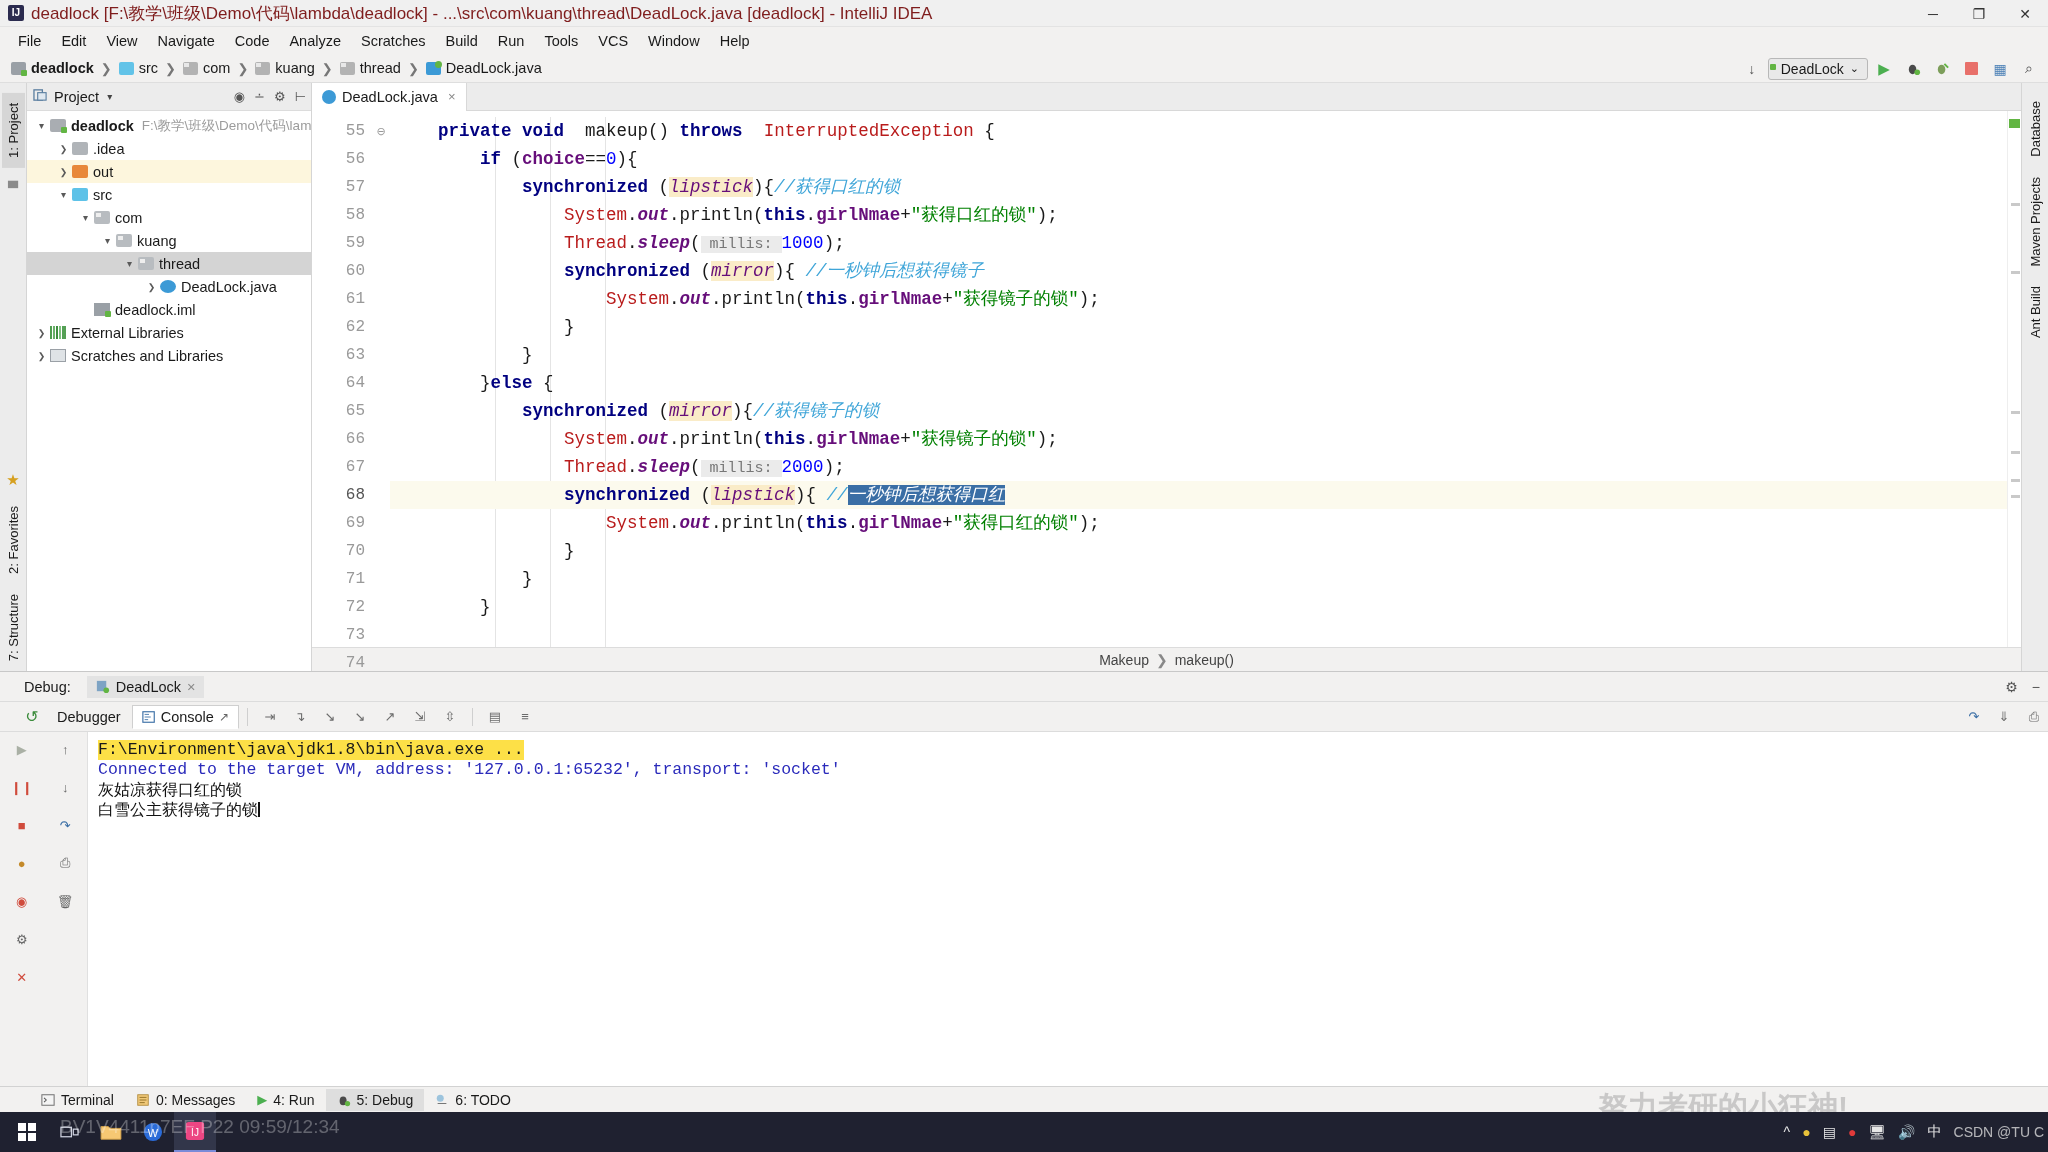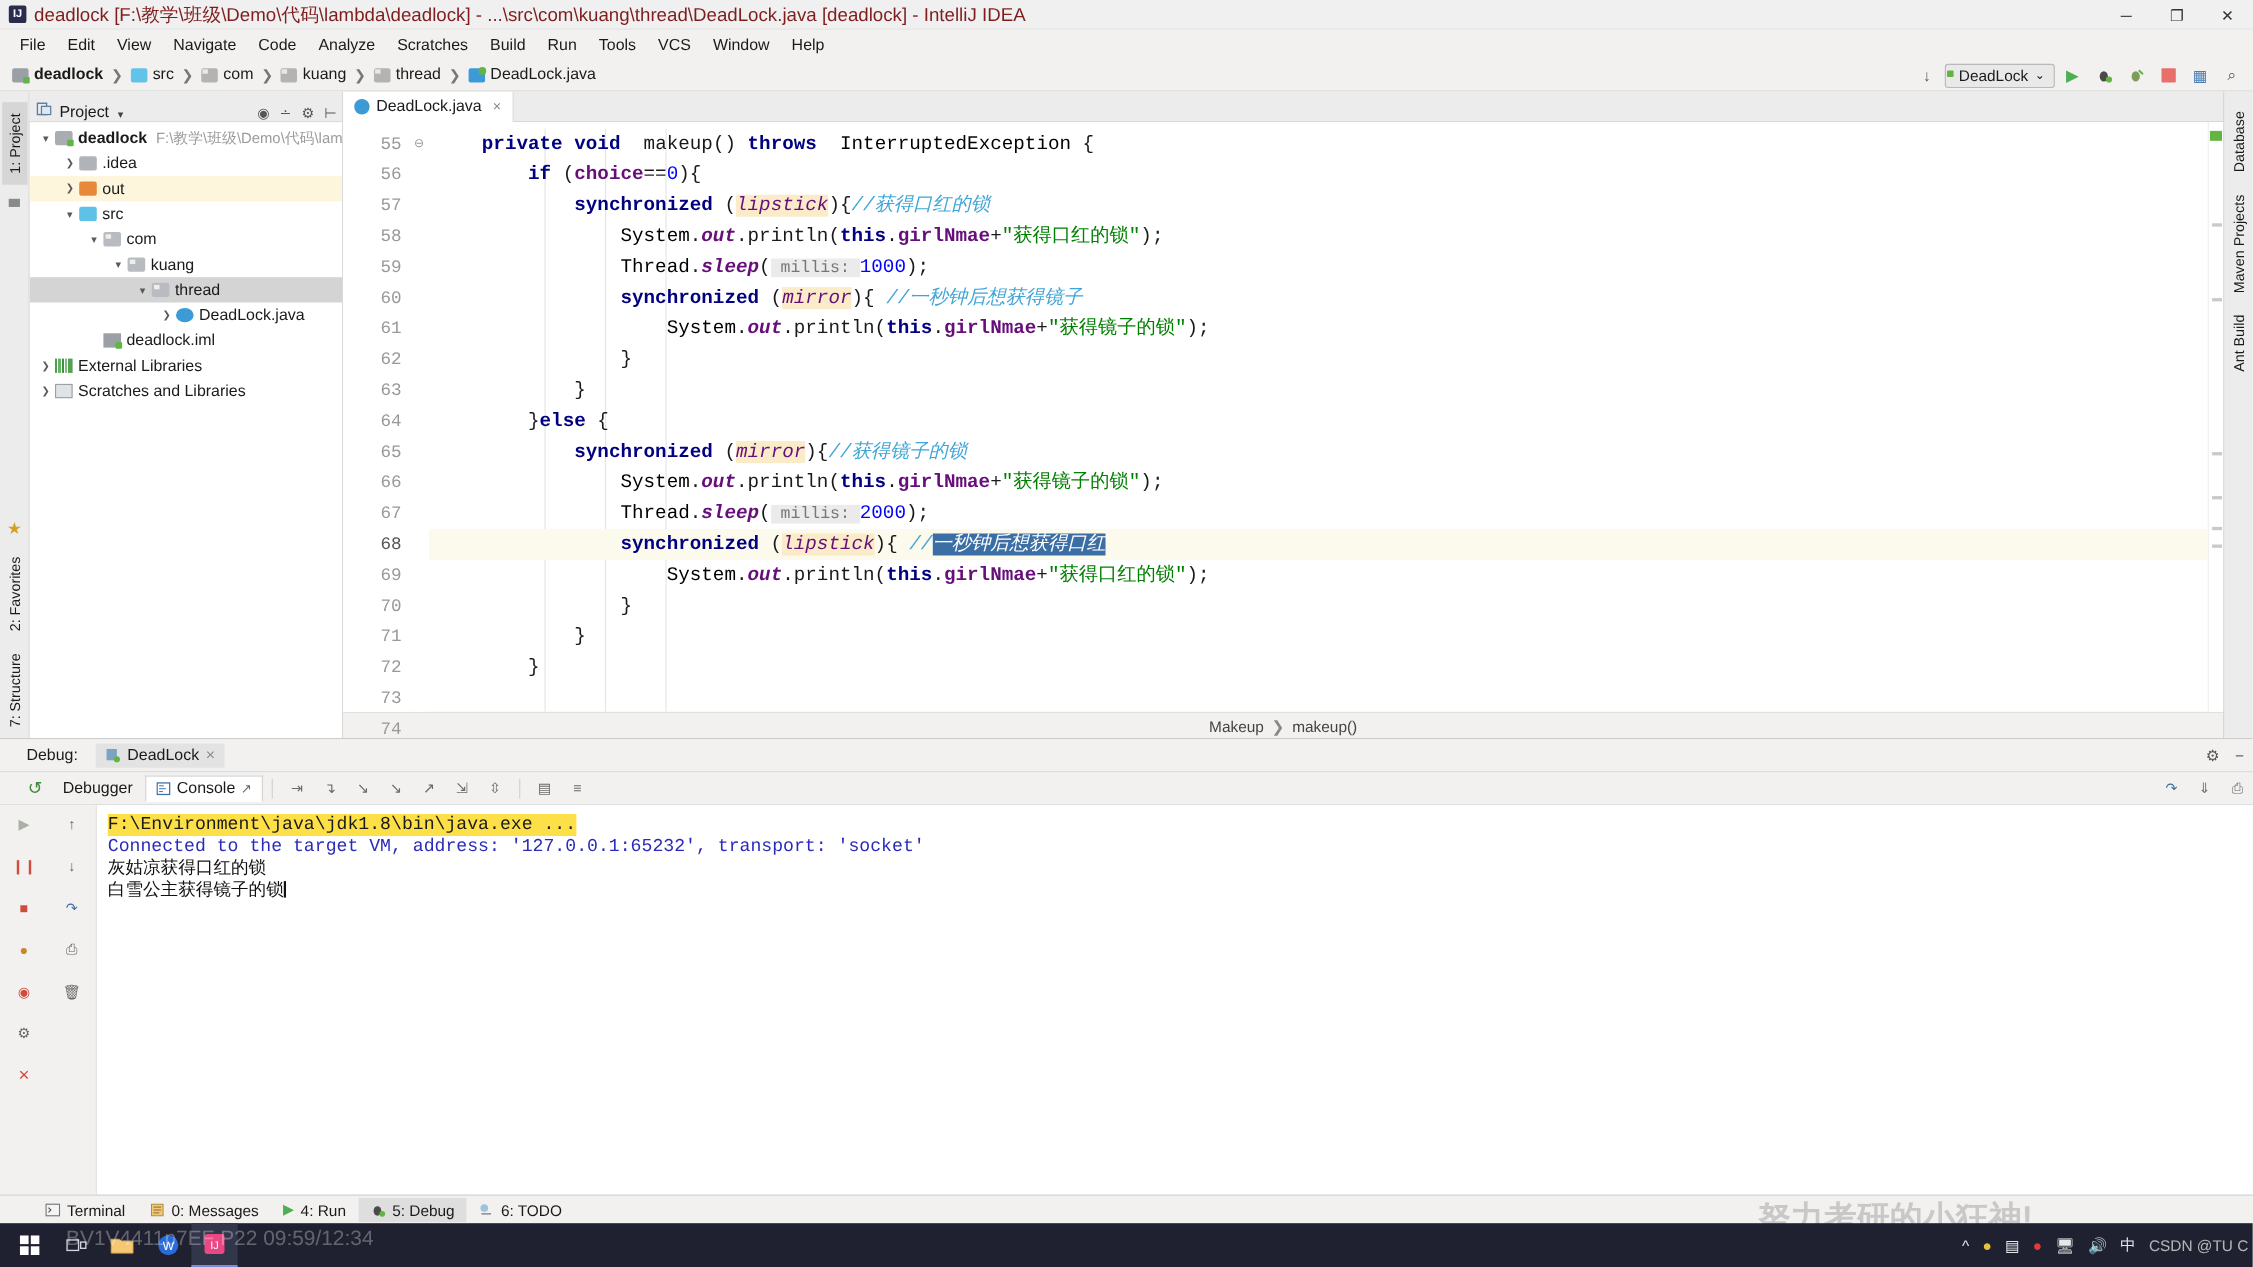--- a/index.html
+++ b/index.html
@@ -57,21 +57,21 @@
   
   .leftstrip { width:27px; background:#ececec; border-right:1px solid #d5d5d5;
      display:flex; flex-direction:column; align-items:center; padding-top:10px; flex:none; }
   .vtab { writing-mode:vertical-rl; transform:rotate(180deg); font-size:13px; padding:10px 4px;
           white-space:nowrap; color:#1a1a1a; }
   .vtab.active { background:#d6d6d6; }
   .lsicon { width:20px; height:20px; margin:6px 0; display:flex; align-items:center; justify-content:center; font-size:13px;}
 
   
   .projwin { width:285px; background:#fff; border-right:1px solid #d5d5d5; display:flex; flex-direction:column; flex:none;}
-  .projhdr { height:28px; background:#ececec; display:flex; align-items:flex-end; padding:0 6px;
+  .projhdr { height:28px; background:#ececec; display:flex; align-items:center; padding:0 6px;
              border-bottom:1px solid #dcdcdc; position:relative; }
   .projhdr .lbl { font-size:14.5px; margin-left:6px; }
   .projhdr .chev { margin-left:8px; font-size:10px; color:#444;}
   .projhdr .right { position:absolute; right:5px; display:flex; gap:9px; color:#555; font-size:13px; align-items:center;}
   .tree { flex:1; overflow:hidden; padding-top:3px; font-size:14.5px; }
   .trow { height:23px; display:flex; align-items:center; white-space:nowrap; }
   .trow.sel-out { background:#fdf6dd; }
   .trow.sel-grey { background:#d4d4d4; }
   .arrow { width:13px; text-align:center; font-size:10px; color:#5a5a5a; flex:none; }
   .arrow.open::before { content:"\25BE"; }
@@ -109,21 +109,21 @@
   .foldcol { width:18px; flex:none; background:#fff; padding-top:6px; position:relative; }
   .foldmark { height:28px; line-height:28px; text-align:center; color:#999; font-size:11px;}
   .codearea { flex:1; position:relative; padding-top:6px; overflow:hidden;
               font-family:"Liberation Mono","DejaVu Sans Mono",monospace; font-size:17.5px; }
   .cline { height:28px; line-height:28px; white-space:pre; padding-left:6px; position:relative;}
   .cline.hl { background:#fcfaed; }
   .indentguide{position:absolute;top:6px;bottom:0;width:1px;background:#e4e4e4;}
 
   .kw { color:#000080; font-weight:bold; }
   .fn { color:#1a1a1a; }
-  .ty { color:#000000;text-align:right; }
+  .ty { color:#b91c1c;text-align:right; }
   .num { color:#0000ff; }
   .str { color:#008000; }
   .cmt { color:#3fa5d8; font-style:italic; }
   .fld { color:#660e7a; font-weight:bold;}
   .fldi { color:#660e7a; font-style:italic; background:#faecc8; }
   .stat { color:#660e7a; font-style:italic; font-weight:bold;}
   .hint { background:#ebebeb; color:#777; font-size:15px;}
   .selblue { background:#3a6ea5; color:#fff; font-style:italic;}
   .this { color:#000080; font-weight:bold; }
 

